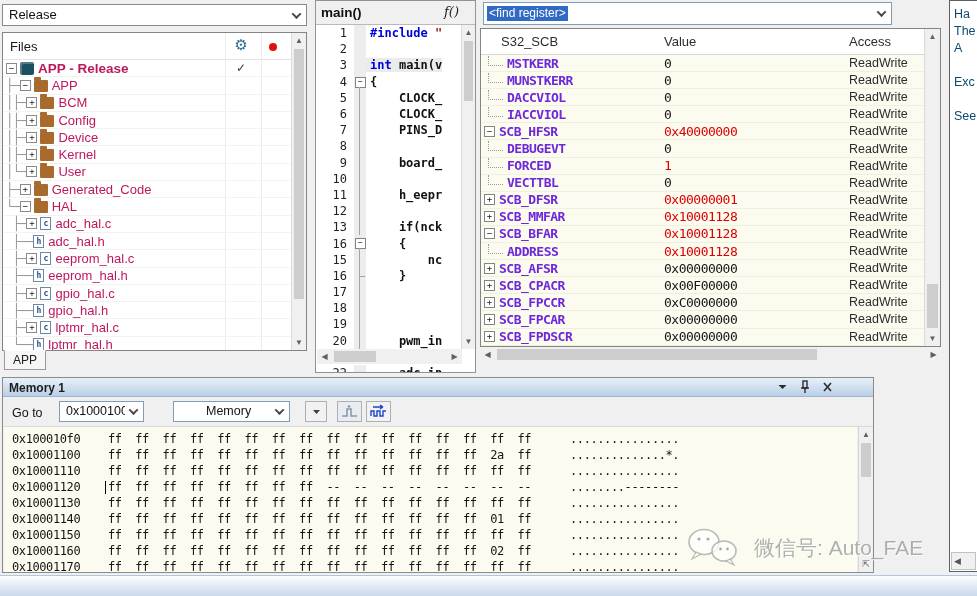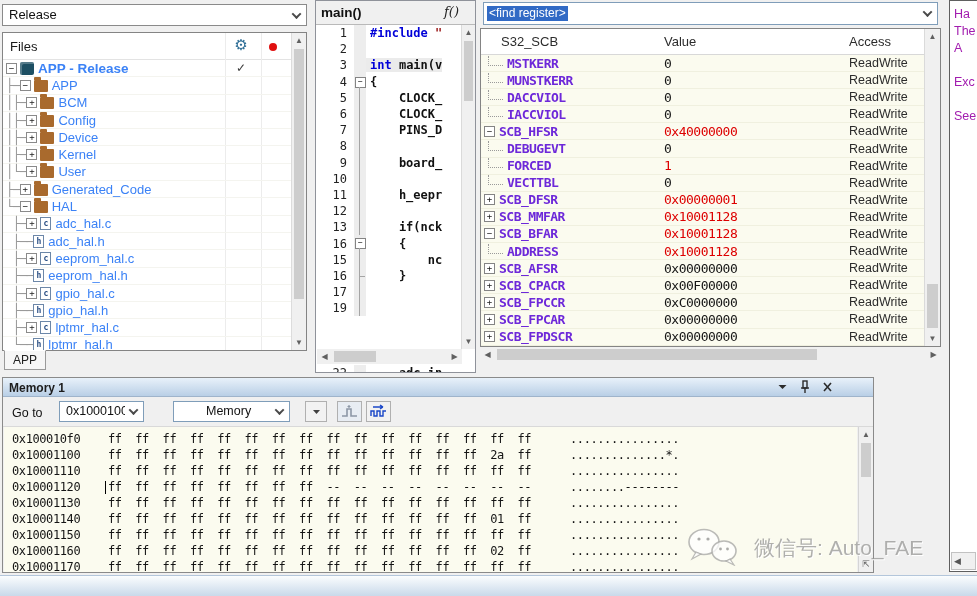--- a/index.html
+++ b/index.html
@@ -43,21 +43,21 @@
           font:9px/9px "DejaVu Sans Mono", monospace; text-align:center; margin:0 3px 0 0; color:#222; }
   .ticon { width:14px; height:12px; flex:0 0 14px; margin-right:4px; position:relative; }
   .ticon.folder { background:#a96a2d; border-radius:1px; margin-top:1px; }
   .ticon.folder::before { content:""; position:absolute; left:0; top:-3px; width:7px; height:3px;
                           background:#a96a2d; border-radius:1px 1px 0 0; }
   .ticon.project { background:#1d4f63; width:13px; height:13px; border-radius:2px;
                    box-shadow:inset 2px 2px 0 rgba(255,255,255,.25); }
   .ticon.cfile, .ticon.hfile { width:11px; height:13px; flex:0 0 11px; background:#fff;
         border:1px solid #6c87a8; font:bold 8px/11px "DejaVu Sans Mono", monospace;
         color:#2a4f85; text-align:center; }
-  .tlabel { color:#3b82f6; }
+  .tlabel { color:#be185d; }
   .tlabel.b { font-weight:bold; font-size:13.5px; }
   .tcheck { position:absolute; left:230px; width:16px; text-align:center; color:#3f3f3f;
             font-size:12px; }
   #app-tab { position:absolute; left:2px; top:346px; width:42px; height:20px; background:#f6f6f6;
              border:1px solid #9a9a9a; border-top:1px solid #fff; font-size:12px; color:#222;
              text-align:center; line-height:18px; }
 
   
   #editor { position:absolute; left:315px; top:0; width:161px; height:373px; background:#fff;
             border:1px solid #8f929a; overflow:hidden; }
@@ -84,21 +84,21 @@
   .ctext .kw { color:#0000d8; }
   .ctext .str { color:#9b1b1b; }
   .ctext .pl { color:#111; }
   .cline.hl .ctext { background:#ebebeb; }
   #ed-vsb { right:0; top:24px; width:14px; height:324px; border-left:1px solid #dadada; }
   #ed-hsb { position:absolute; left:1px; top:348px; width:145px; height:15px; background:#f0f0f0; }
   #ed-clip { position:absolute; left:0; top:364px; right:14px; height:9px; overflow:hidden; }
 
   
   #registers { position:absolute; left:480px; top:0; width:465px; height:373px; }
-  #reg-search { position:absolute; left:3px; top:2px; width:455px; height:23px; background:#fff;
+  #reg-search { position:absolute; left:3px; top:2px; width:409px; height:23px; background:#fff;
                 border:1px solid #7f9db9; }
   #reg-search .sel { position:absolute; left:3px; top:3px; background:#316ac5; color:#fff;
                      font-size:12px; padding:0 2px 1px 2px; }
   #reg-grid { position:absolute; left:0; top:28px; width:461px; height:319px;
               border:1px solid #848484; background:#fbfbef; overflow:hidden; }
   #reg-head { position:absolute; left:0; top:0; right:16px; height:26px; background:#fff;
               border-bottom:1px solid #d8d8d8; display:flex; align-items:center;
               font-size:13px; color:#2c2c2c; }
   .rh-name { width:183px; padding-left:20px; }
   .rh-val  { width:185px; }
@@ -114,21 +114,21 @@
   .rname { font:bold 13px "DejaVu Sans Mono", monospace; color:#6d28d9; letter-spacing:-0.5px; }
   .rval { width:185px; font:13px "DejaVu Sans Mono", monospace; color:#151515; letter-spacing:-0.5px; }
   .rval.red { color:#dd0000; }
   .racc { font-size:12.5px; color:#2c2c2c; }
   #reg-vsb { right:0; top:0; width:16px; height:317px; border-left:1px solid #dadada; }
   #reg-hsb { position:absolute; left:0; top:347px; width:461px; height:15px; background:#f0f0f0; }
 
   
   #right-strip { position:absolute; left:949px; top:0; width:28px; height:572px; background:#fff;
                  border:1px solid #5f5f5f; border-right:none; overflow:hidden; }
-  #right-strip .rs-line { height:17px; font-size:12.5px; color:#a21caf; padding-left:4px;
+  #right-strip .rs-line { height:17px; font-size:12.5px; color:#0c4a6e; padding-left:4px;
                           white-space:nowrap; }
   #right-strip .rs-line:first-child { margin-top:6px; }
 
   
   #memory { position:absolute; left:2px; top:377px; width:872px; height:196px;
             border:1px solid #8a8a8a; background:#f0f0f0; overflow:hidden; }
   #mem-title { position:absolute; left:0; top:0; right:0; height:19px;
                background:linear-gradient(#e8f1fa,#b9cfe6); border-bottom:1px solid #9fb4cb; }
   #mem-title .mt { position:absolute; left:6px; top:3px; font-size:12px; font-weight:bold; color:#1c1c1c; }
   .mt-icons { position:absolute; right:40px; top:2px; display:flex; gap:12px; }
@@ -401,23 +401,33 @@
     <span class="lnum">16</span>
     <span class="fold tick"></span>
     <span class="ctext"><span class="pl">    }</span></span>
   </div>
         <div class="cline">
     <span class="lnum">17</span>
     <span class="fold line"></span>
     <span class="ctext"></span>
   </div>
         <div class="cline">
+    <span class="lnum">18</span>
+    <span class="fold line"></span>
+    <span class="ctext"></span>
+  </div>
+        <div class="cline">
     <span class="lnum">19</span>
     <span class="fold line"></span>
     <span class="ctext"></span>
+  </div>
+        <div class="cline">
+    <span class="lnum">20</span>
+    <span class="fold line"></span>
+    <span class="ctext"><span class="pl">    pwm_in</span></span>
   </div>
       </div>
     <div class="sb" id="ed-vsb" style="position:absolute;">
       <div class="sbtn" style="top:0;">▲</div>
       <div class="thumb" style="left:2px; right:2px; top:16px; height:60px;"></div>
       <div class="sbtn" style="bottom:0;">▼</div>
     </div>
     <div class="sb" id="ed-hsb">
       <div class="sbtn h" style="left:0;">◀</div>
       <div class="thumb" style="top:2px; bottom:2px; left:17px; width:42px;"></div>

